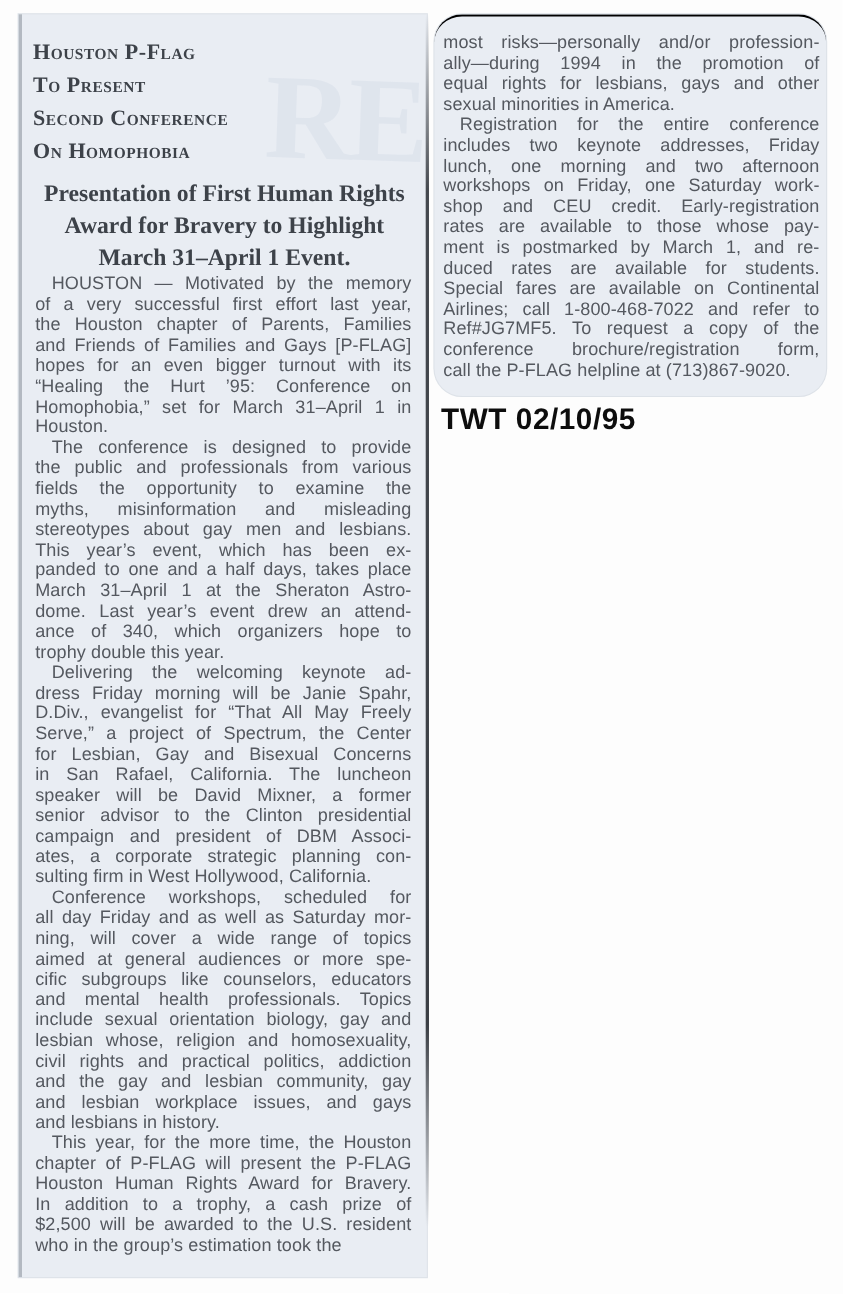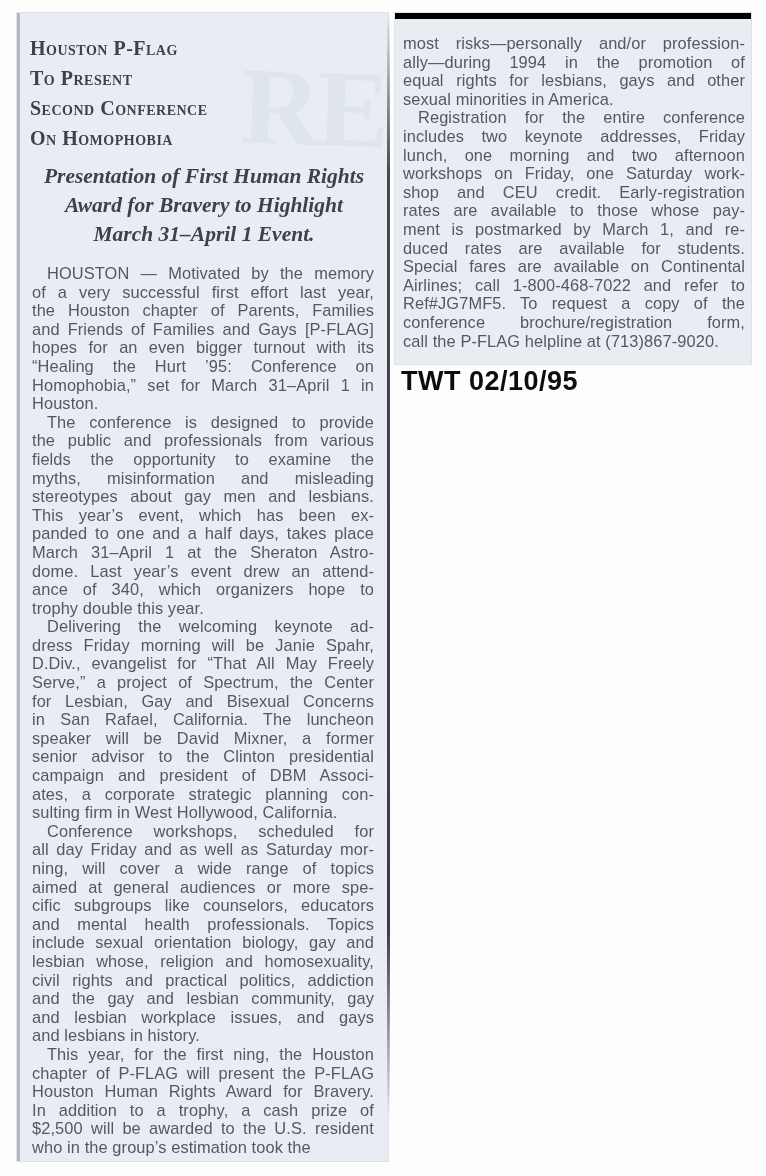--- a/index.html
+++ b/index.html
@@ -46,21 +46,22 @@
       rgba(40,44,50,0) 0%,
       rgba(40,44,50,0.85) 14%,
       rgba(40,44,50,0.9) 80%,
       rgba(40,44,50,0) 96%);
   }
   .clip-right {
     left: 395px;
     top: 13px;
     width: 356px;
     height: 345px;
-    border-top: 6px solid #000000;
+    border-top: 2px solid #000000;
+    border-radius: 25px;
   }
   
   .ghost {
     position: absolute;
     top: 45px;
     right: 2px;
     font-family: "Liberation Serif", serif;
     font-weight: bold;
     font-size: 110px;
     line-height: 100px;
@@ -81,29 +82,28 @@
     line-height: 30px;
     letter-spacing: 0.5px;
     color: #3d4249;
   }
   .headline .hline { display: block; }
   .subhead {
     margin: 9px 6px 0 6px;
     text-align: center;
     font-family: "Liberation Serif", serif;
     font-weight: bold;
-    font-style: italic;
     font-size: 21.5px;
     line-height: 29px;
     color: #3d4249;
   }
   .subhead .hline { display: block; }
   
   .colbody {
-    margin: 15px 14px 0 12px;
+    margin: 0 14px 0 12px;
     font-size: 16.4px;
     line-height: 18.6px;
     color: #54585f;
     letter-spacing: 0.1px;
   }
   .clip-right .colbody {
     margin: 15px 6px 0 8px;
   }
   .para { margin: 0; padding: 0; }
   .ln {
@@ -191,21 +191,21 @@
           <span class="ln">cific subgroups like counselors, educators</span>
           <span class="ln">and mental health professionals. Topics</span>
           <span class="ln">include sexual orientation biology, gay and</span>
           <span class="ln">lesbian whose, religion and homosexuality,</span>
           <span class="ln">civil rights and practical politics, addiction</span>
           <span class="ln">and the gay and lesbian community, gay</span>
           <span class="ln">and lesbian workplace issues, and gays</span>
           <span class="ln">and lesbians in history.</span>
         </p>
         <p class="para ind">
-          <span class="ln">This year, for the first ning, the Houston</span>
+          <span class="ln">This year, for the more time, the Houston</span>
           <span class="ln">chapter of P-FLAG will present the P-FLAG</span>
           <span class="ln">Houston Human Rights Award for Bravery.</span>
           <span class="ln">In addition to a trophy, a cash prize of</span>
           <span class="ln">$2,500 will be awarded to the U.S. resident</span>
           <span class="ln">who in the group’s estimation took the</span>
         </p>
       </div>
   </div>
 
   <div class="clip clip-right">

